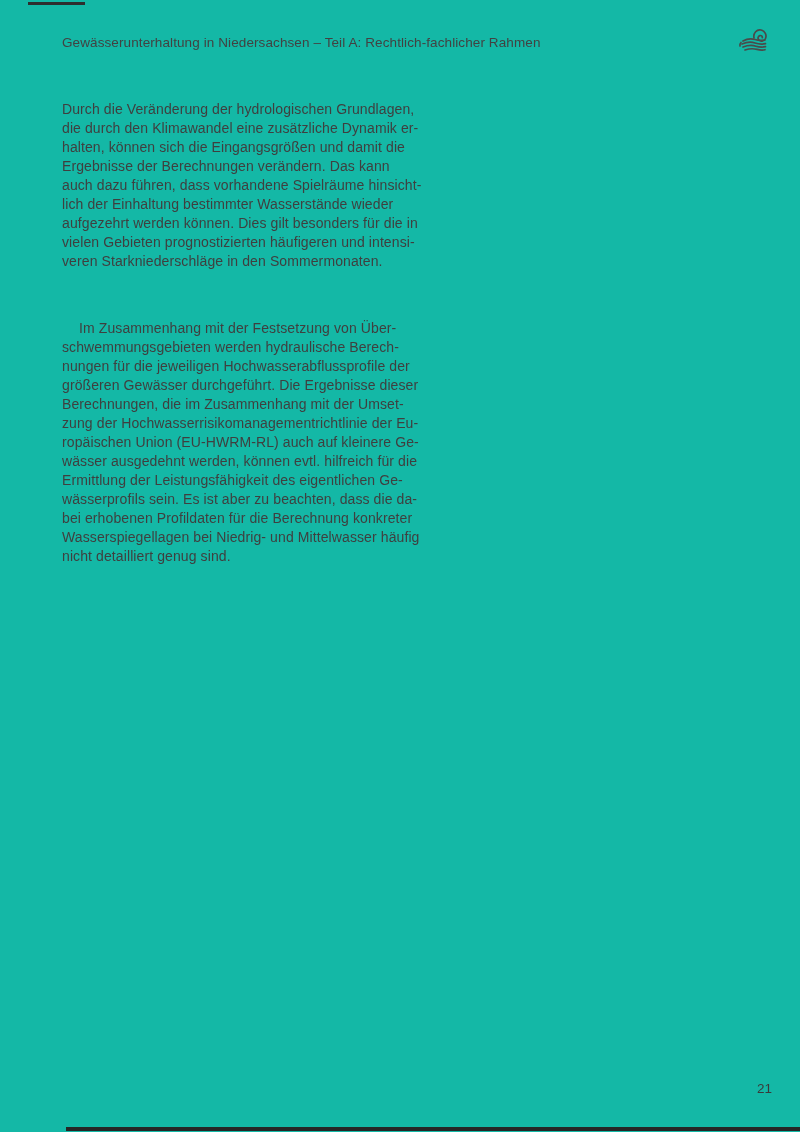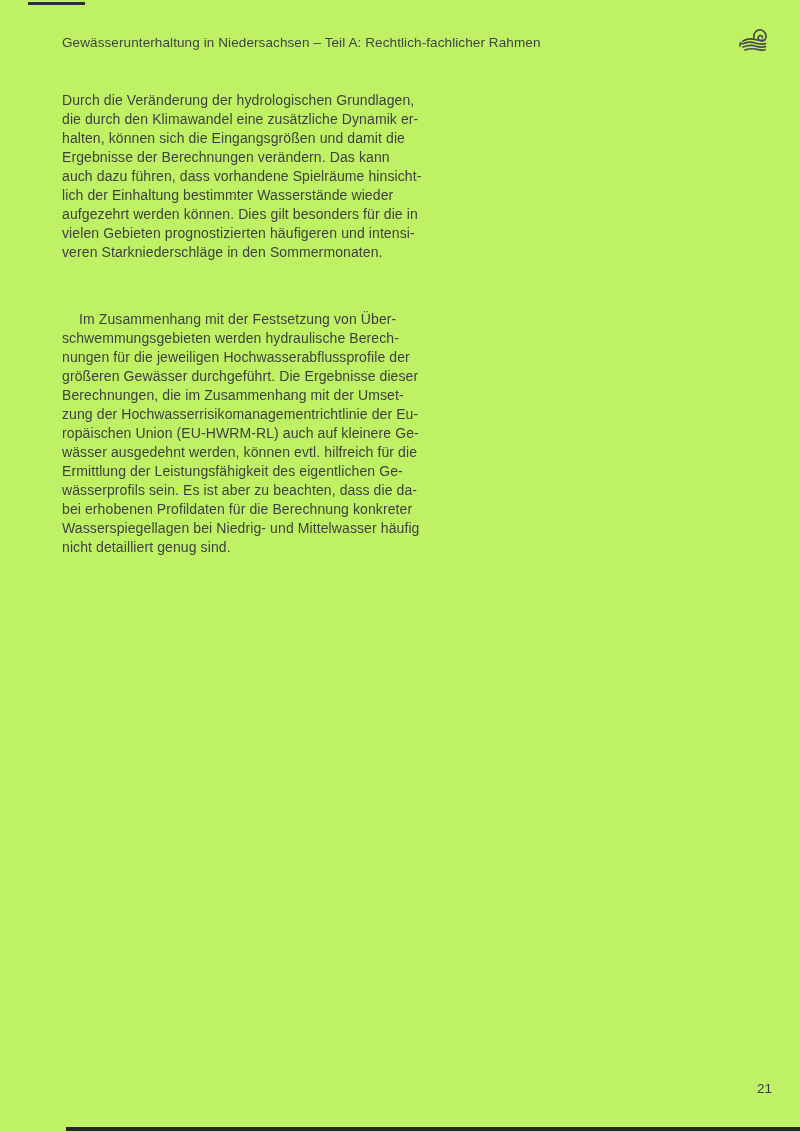--- a/index.html
+++ b/index.html
@@ -4,21 +4,21 @@
 <style>
   html, body {
     margin: 0;
     padding: 0;
     background: #ffffff;
   }
   .page {
     position: relative;
     width: 800px;
     height: 1132px;
-    background: #bef264;
+    background: #14b8a6;
     overflow: hidden;
     font-family: "Liberation Sans", "DejaVu Sans", sans-serif;
     color: #3f3f3f;
   }
   
   .header-title {
     position: absolute;
     left: 62px;
     top: 34px;
     font-size: 13.5px;
@@ -33,21 +33,21 @@
     top: 25px;
     width: 32px;
     height: 32px;
   }
   .logo svg { display: block; width: 100%; height: 100%; }
 
   
   .body-text {
     position: absolute;
     left: 62px;
-    top: 91px;
+    top: 100px;
     width: 372px;
   }
   .body-text p {
     margin: 0;
     font-size: 14px;
     line-height: 19px;
     color: #3f3f3f;
     white-space: pre-line;
     letter-spacing: 0.1px;
   }

